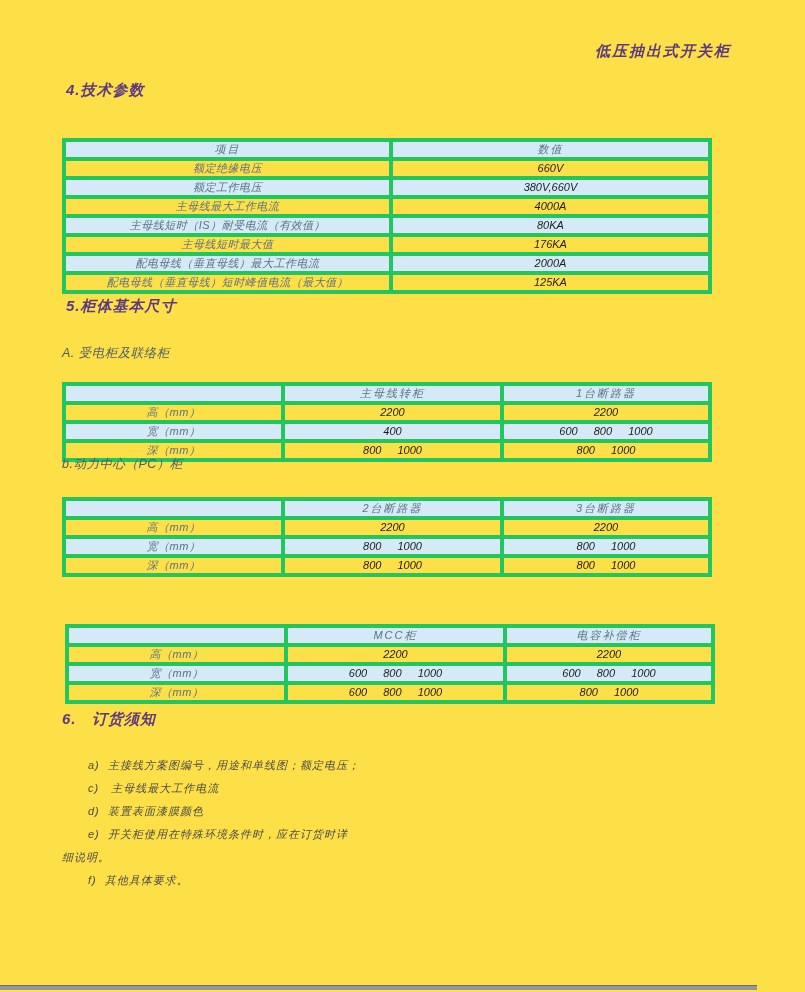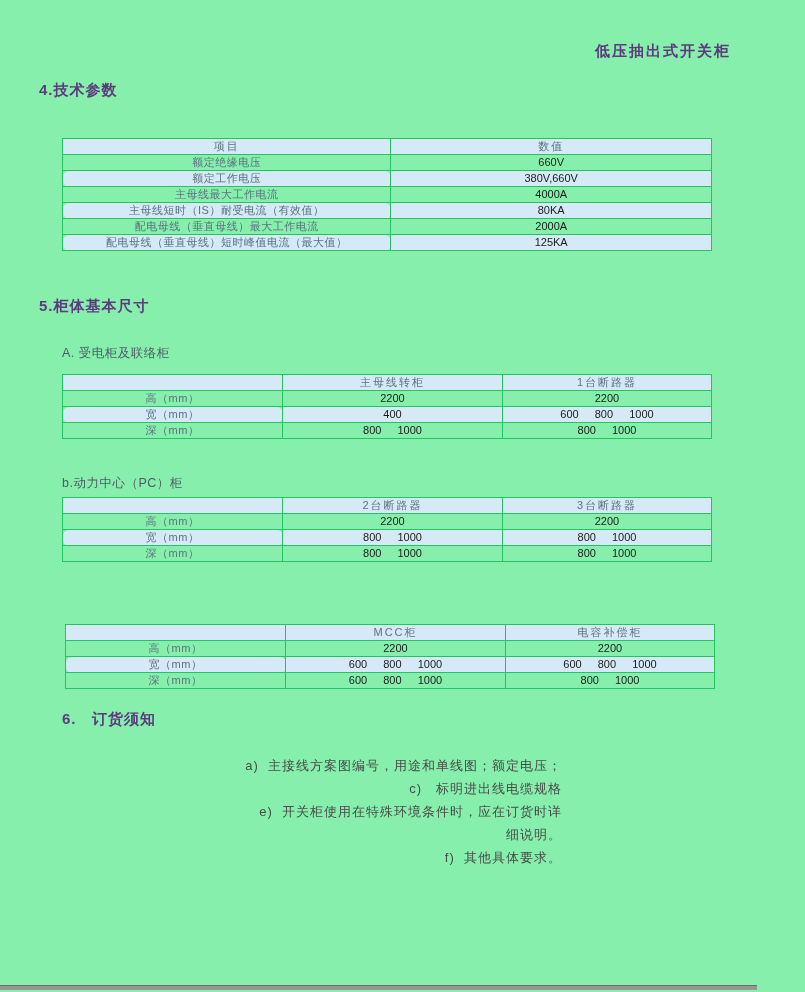--- a/index.html
+++ b/index.html
@@ -3,78 +3,78 @@
 <meta charset="utf-8">
 <style>
   html, body { margin: 0; padding: 0; }
   body {
     width: 805px; height: 992px;
     background: #ffffff;
     font-family: "Liberation Sans", "DejaVu Sans", sans-serif;
     position: relative;
     overflow: hidden;
   }
-  .page { position: absolute; inset: 0; background: #86efac; }
+  .page { position: absolute; inset: 0; background: #fde047; font-style: italic; }
 
   .doc-title {
     position: absolute; top: 42px; right: 74px;
     font-size: 15px; font-weight: bold; letter-spacing: 2px;
     color: #5d3a7f; white-space: pre;
   }
   .sec-heading {
-    position: absolute; left: 39px;
+    position: absolute; left: 66px;
     font-size: 15px; font-weight: bold; letter-spacing: 1px;
     color: #5d3a7f; white-space: pre;
   }
   #sec4-heading { top: 81px; }
   #sec5-heading { top: 297px; text-align: center; }
   #sec6-heading { top: 710px; left: 62px; }
 
   .sub-label {
     position: absolute; left: 62px;
     font-size: 12.5px; color: #4f5b66; letter-spacing: 0.5px;
     white-space: pre;
   }
   #subA-label { top: 345px; }
-  #subB-label { top: 475px; }
+  #subB-label { top: 456px; }
   #subC-label { top: 581px; }
 
   table.data-table {
     position: absolute;
     border-collapse: collapse;
     width: 650px;
     table-layout: fixed;
     border: 1px solid #3b3b3b;
   }
   #tech-table { top: 138px; left: 62px; }
-  #dimA-table { top: 374px; left: 62px; }
+  #dimA-table { top: 382px; left: 62px; }
   #dimB-table { top: 497px; left: 62px; }
   #dimC-table { top: 617px; left: 65px; margin-top: 7px; }
 
   .data-table th, .data-table td {
-    border: 1px solid #22c55e;
+    border: 4px solid #22c55e;
     height: 15px; padding: 0 2px;
     text-align: center; vertical-align: middle;
     font-size: 11px; line-height: 15px;
     overflow: hidden; white-space: nowrap;
   }
   .data-table thead th {
     background: #d5e9f7;
     color: #5c7283; font-weight: normal;
     letter-spacing: 2px;
   }
   .data-table tbody tr:nth-child(even) td { background: #d5e9f7; }
   .data-table td.lbl { color: #5c7283; letter-spacing: 0.5px; border-radius: 6px; }
   .data-table td.val { color: #1c1c1c; word-spacing: 13px; }
 
   .order-list { position: absolute; top: 754px; left: 62px; width: 500px; }
   .order-line {
     margin: 0; height: 23px; line-height: 23px;
-    font-size: 13px; color: #4a4a4a;
-    white-space: pre; letter-spacing: 1px; text-align: right;
+    font-size: 11px; color: #4a4a4a;
+    white-space: pre; letter-spacing: 1px;
   }
   .order-line.indent { padding-left: 26px; }
 
   .footer-bar {
     position: absolute; top: 985px; left: 0;
     width: 757px; height: 5px;
     background: #969696;
     border-top: 1px solid #6d6d6d;
     box-sizing: border-box;
   }
@@ -110,20 +110,24 @@
         </tr>
       <tr>
           <td class="lbl">主母线最大工作电流</td>
           <td class="val">4000A</td>
         </tr>
       <tr>
           <td class="lbl">主母线短时（IS）耐受电流（有效值）</td>
           <td class="val">80KA</td>
         </tr>
       <tr>
+          <td class="lbl">主母线短时最大值</td>
+          <td class="val">176KA</td>
+        </tr>
+      <tr>
           <td class="lbl">配电母线（垂直母线）最大工作电流</td>
           <td class="val">2000A</td>
         </tr>
       <tr>
           <td class="lbl">配电母线（垂直母线）短时峰值电流（最大值）</td>
           <td class="val">125KA</td>
         </tr>
     </tbody>
   </table>
 
@@ -227,21 +231,22 @@
           <td class="val">600 800 1000</td>
           <td class="val">800 1000</td>
         </tr>
     </tbody>
   </table>
 
   <div class="sec-heading" id="sec6-heading">6.   订货须知</div>
 
   <div class="order-list">
     <p class="order-line indent">a)  主接线方案图编号，用途和单线图；额定电压；</p>
-    <p class="order-line indent">c)   标明进出线电缆规格</p>
+    <p class="order-line indent">c)   主母线最大工作电流</p>
+    <p class="order-line indent">d)  装置表面漆膜颜色</p>
     <p class="order-line indent">e)  开关柜使用在特殊环境条件时，应在订货时详</p>
     <p class="order-line">细说明。</p>
     <p class="order-line indent">f)  其他具体要求。</p>
   </div>
 
   <div class="footer-bar"></div>
 
 </div>
 
 </body></html>

